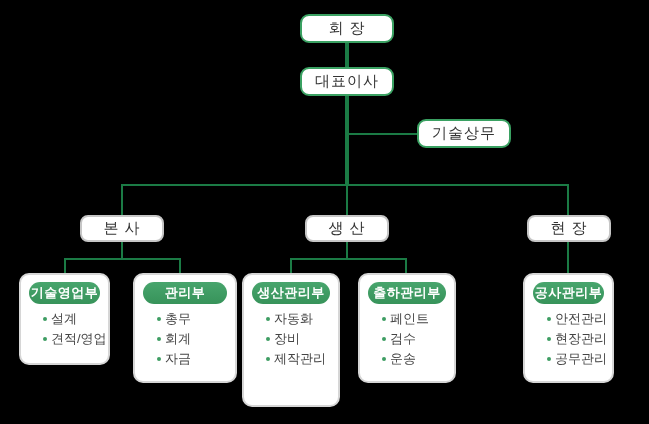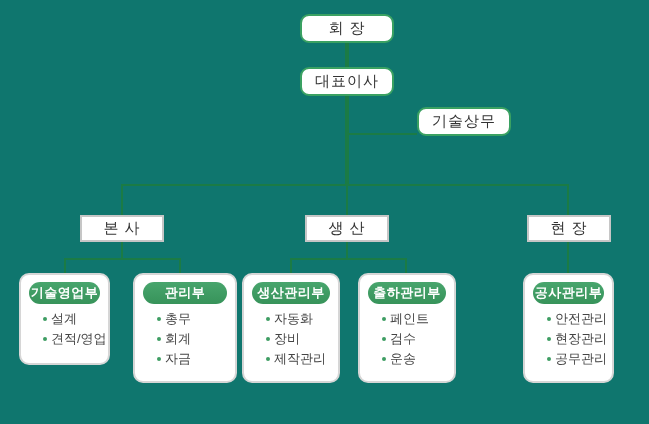--- a/index.html
+++ b/index.html
@@ -4,21 +4,21 @@
 <style>
   html,body { margin:0; padding:0; }
   body {
     font-family: "Liberation Sans", "DejaVu Sans", sans-serif;
     background:#ffffff;
   }
   .canvas {
     position:relative;
     width:649px;
     height:424px;
-    background:#0f766e;
+    background:#000000;
     overflow:hidden;
   }
   
   .line { position:absolute; background:#1b7b45; }
   
   .node {
     position:absolute;
     background:#ffffff;
     display:flex;
     align-items:center;
@@ -27,21 +27,21 @@
     color:#333333;
     box-sizing:border-box;
     letter-spacing:1px;
   }
   .node.green {
     border:2px solid #3aa162;
     border-radius:9px;
   }
   .node.gray {
     border:2px solid #c6c6c6;
-    border-radius:0;
+    border-radius:8px;
   }
   
   .card {
     position:absolute;
     box-sizing:border-box;
     background:#ffffff;
     border:2px solid #d6d6d6;
     border-radius:10px;
   }
   .pill {
@@ -105,21 +105,21 @@
   <div class="line" style="left:405px; top:260px; width:2px; height:13px;"></div>
 
   <div class="line" style="left:567px; top:242px; width:2px; height:31px;"></div>
 
   <div class="node green" style="left:300px; top:14px; width:94px; height:29px;">
     <span>회 장</span>
   </div>
   <div class="node green" style="left:300px; top:67px; width:94px; height:29px;">
     <span>대표이사</span>
   </div>
-  <div class="node green" style="left:417px; top:107px; width:94px; height:29px;">
+  <div class="node green" style="left:417px; top:119px; width:94px; height:29px;">
     <span>기술상무</span>
   </div>
 
   <div class="node gray" style="left:80px; top:215px; width:84px; height:27px;">
     <span>본 사</span>
   </div>
   <div class="node gray" style="left:305px; top:215px; width:84px; height:27px;">
     <span>생 산</span>
   </div>
   <div class="node gray" style="left:527px; top:215px; width:84px; height:27px;align-items:center;">
@@ -136,21 +136,21 @@
 
   <div class="card" style="left:133px; top:273px; width:104px; height:110px;">
     <div class="pill">관리부</div>
     <ul class="items">
       <li>총무</li>
       <li>회계</li>
       <li>자금</li>
     </ul>
   </div>
 
-  <div class="card" style="left:242px; top:273px; width:98px; height:110px;">
+  <div class="card" style="left:242px; top:273px; width:98px; height:134px;">
     <div class="pill">생산관리부</div>
     <ul class="items">
       <li>자동화</li>
       <li>장비</li>
       <li>제작관리</li>
     </ul>
   </div>
 
   <div class="card" style="left:358px; top:273px; width:98px; height:110px;">
     <div class="pill">출하관리부</div>

